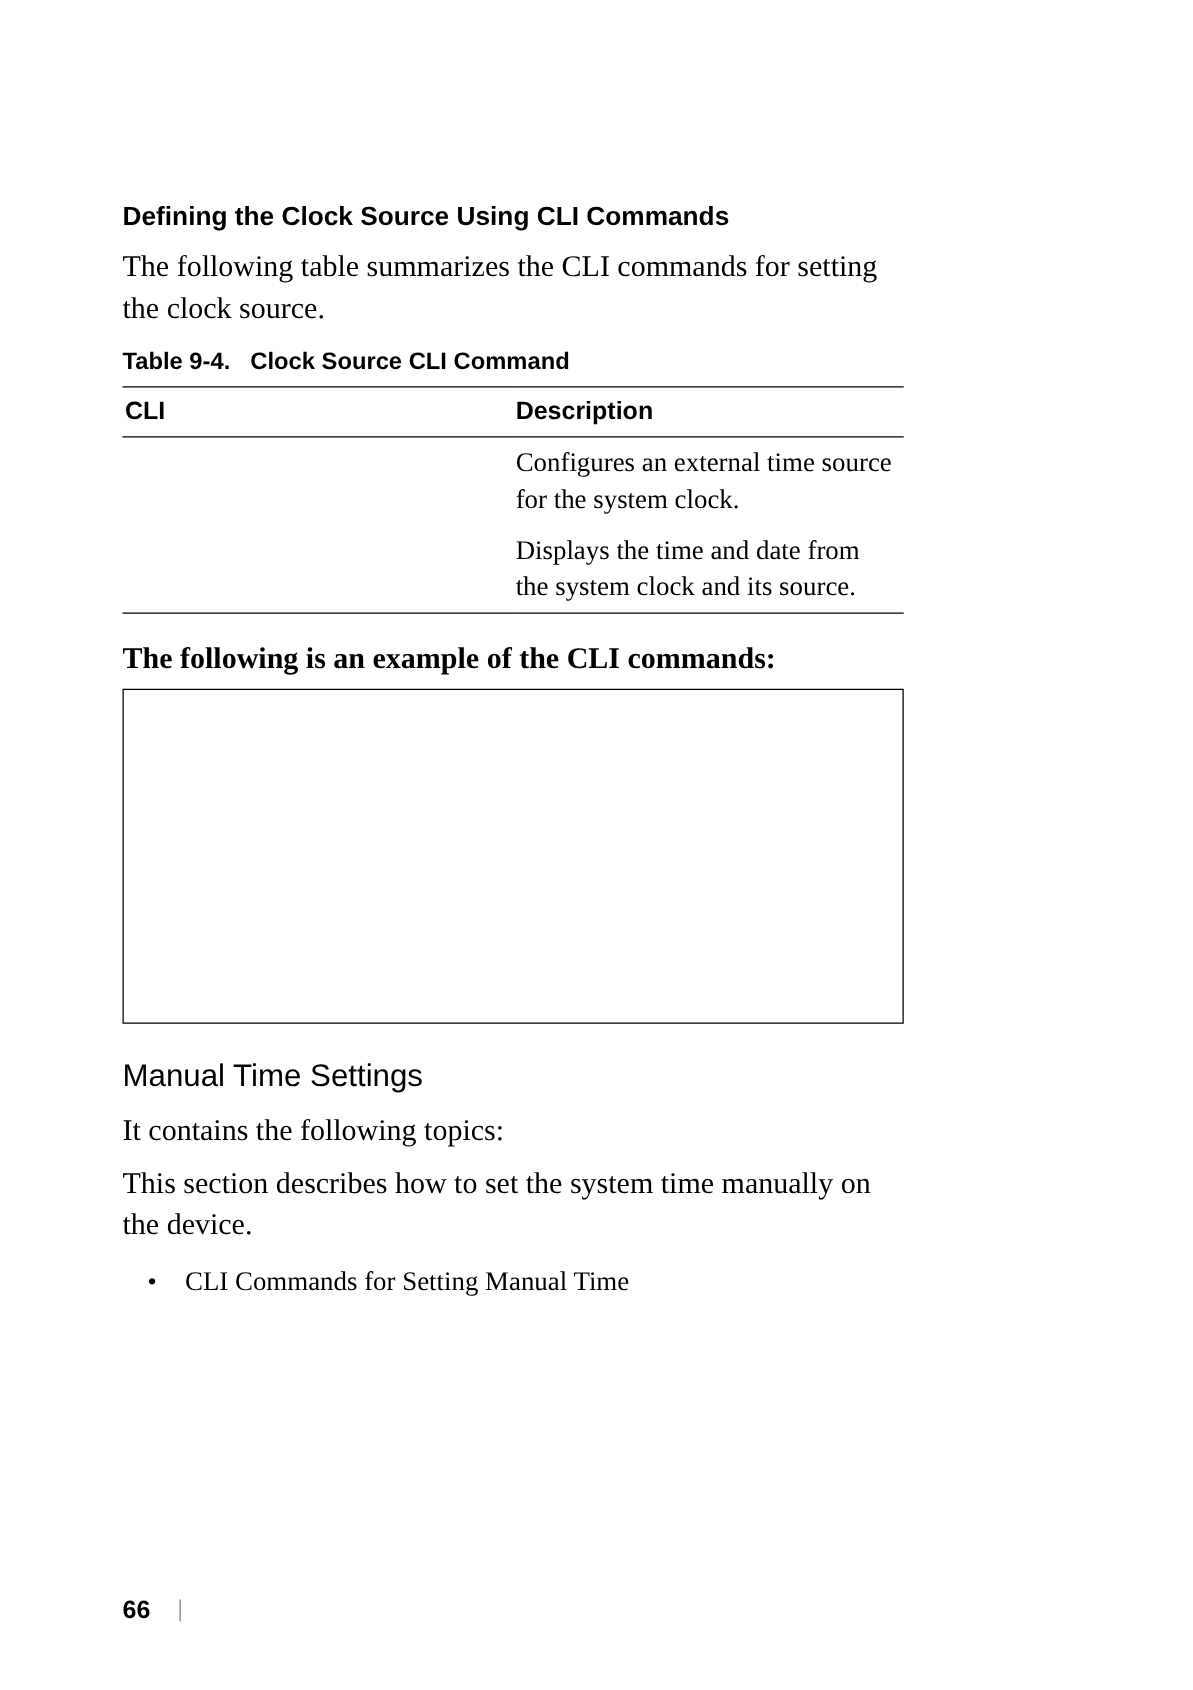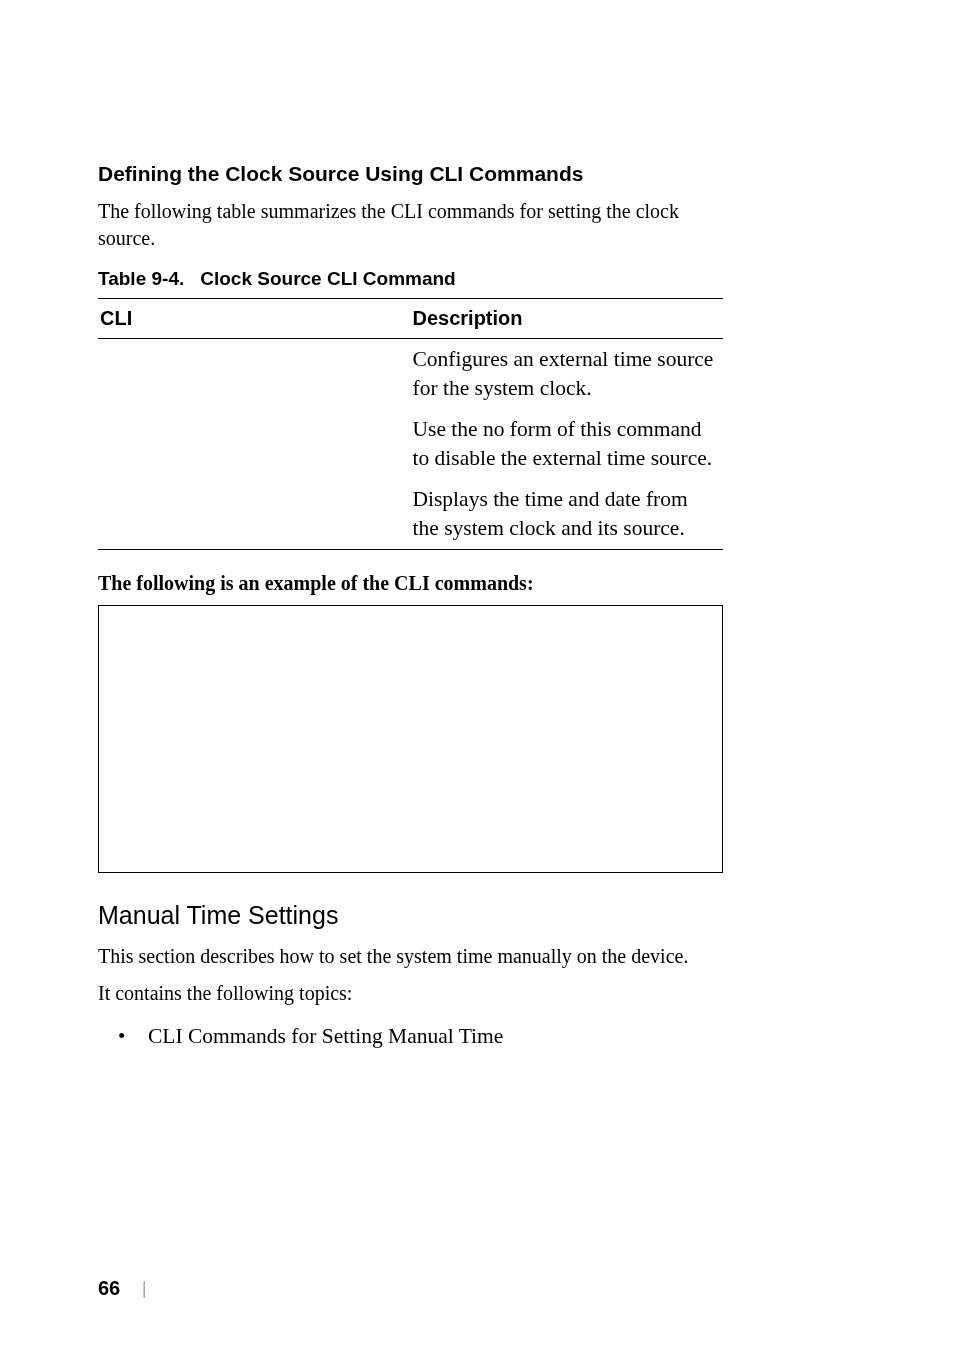--- a/index.html
+++ b/index.html
@@ -20,21 +20,21 @@
       position: relative;
     }
     .heading-3-bold {
       font-family: Helvetica, Arial, sans-serif;
       font-weight: bold;
       font-size: 21px;
       margin: 0 0 10px 0;
     }
     .para {
       font-family: Georgia, 'Times New Roman', Times, serif;
-      font-size: 20px;
+      font-size: 24px;
       margin: 0 0 10px 0;
     }
     .table-caption {
       font-family: Helvetica, Arial, sans-serif;
       font-weight: bold;
       font-size: 19px;
       margin: 14px 0 6px 0;
     }
     .table-caption .gap { display:inline-block; width: 16px; }
     table.cli {
@@ -143,38 +143,34 @@
         <th>Description</th>
       </tr>
     </thead>
     <tbody>
       <tr>
         <td></td>
         <td>Configures an external time source for the system clock.</td>
       </tr>
       <tr>
         <td></td>
-        <td>Use the no form of this command to disable the external time source.</td>
-      </tr>
-      <tr>
-        <td></td>
         <td>Displays the time and date from the system clock and its source.</td>
       </tr>
     </tbody>
   </table>
 
   <div class="para post-table-para">The following is an example of the CLI commands:</div>
 
   <div class="example-box"></div>
 
   <div class="heading-2">Manual Time Settings</div>
 
+  <div class="para">It contains the following topics:</div>
+
   <div class="para">This section describes how to set the system time manually on the device.</div>
-
-  <div class="para">It contains the following topics:</div>
 
   <ul class="bullets">
     <li>CLI Commands for Setting Manual Time</li>
   </ul>
 
   <div class="footer">
     <span class="pn">66</span>
     <span class="sep">|</span>
   </div>
 

